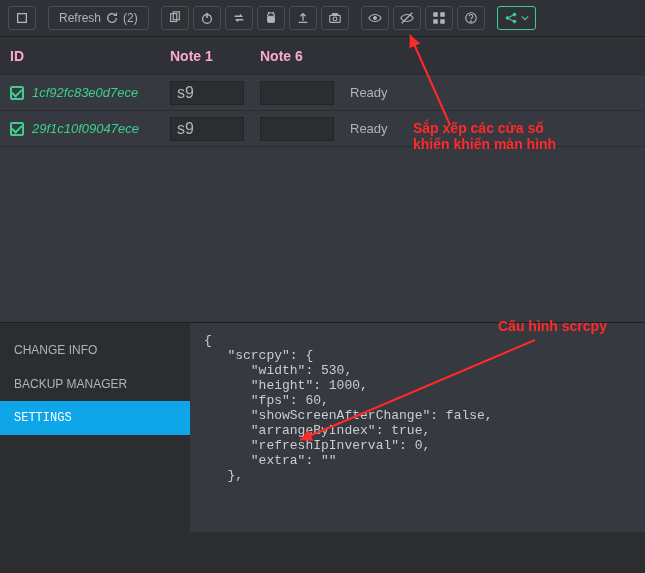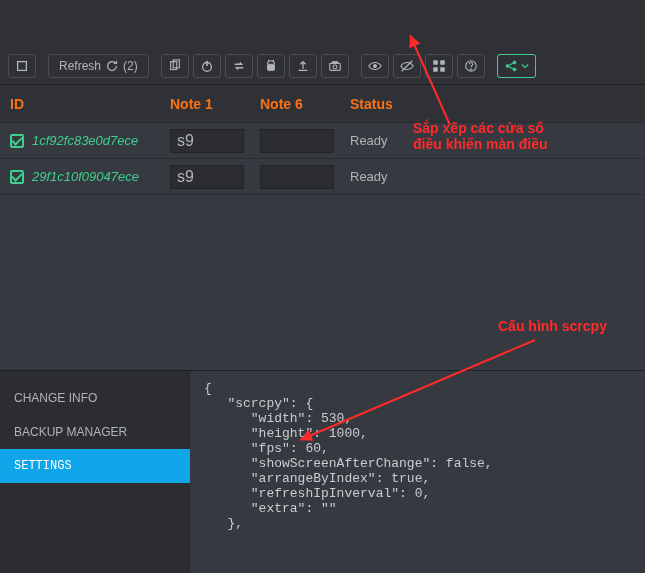--- a/index.html
+++ b/index.html
@@ -26,35 +26,34 @@
     padding: 0 6px;
     background: #2f3136;
     border: 1px solid #4a4d52;
     border-radius: 3px;
     color: #b0b3b8;
     display: inline-flex;
     align-items: center;
     justify-content: center;
     cursor: pointer;
     font-size: 12px;
-    margin-top: 48px;
   }
   .tbtn svg { width: 14px; height: 14px; fill: #b0b3b8; stroke: #b0b3b8; }
   .tbtn.green { border-color: #3ecf8e; color: #3ecf8e; }
   .tbtn.green svg { fill: #3ecf8e; stroke: #3ecf8e; }
   .tbtn .lbl { margin: 0 4px; }
   .sep { width: 4px; }
 
   .table-wrap { background: #36393f; }
   .thead, .trow {
     display: flex;
     align-items: center;
     border-bottom: 1px solid #2a2c30;
   }
-  .thead { background: #2f3136; height: 38px; color: #f97316; font-weight: 600; font-size: 14px; }
+  .thead { background: #2f3136; height: 38px; color: #f9a8d4; font-weight: 600; font-size: 14px; }
   .trow { height: 36px; background: #36393f; }
   .cell { padding: 0 10px; display: flex; align-items: center; height: 100%; }
   .c-id { width: 160px; }
   .c-n1 { width: 90px; }
   .c-n2 { width: 90px; }
   .c-st { flex: 1; }
   .chk {
     width: 14px; height: 14px; border: 2px solid #3ecf8e; border-radius: 2px;
     margin-right: 8px; position: relative; display: inline-block;
   }
@@ -208,21 +207,20 @@
         <path d="M1 3l4 4 4-4" fill="none" stroke-width="1.5"></path>
       </svg>
   </div>
 </div>
 
 <div class="table-wrap">
   <div class="thead">
     <div class="cell c-id">ID</div>
     <div class="cell c-n1">Note 1</div>
     <div class="cell c-n2">Note 6</div>
-    <div class="cell c-st">Status</div>
   </div>
 
   <div class="trow">
     <div class="cell c-id">
       <span class="chk"></span>
       <span class="idlink">1cf92fc83e0d7ece</span>
     </div>
     <div class="cell c-n1">
         <input class="note-in" value="s9" style="">
       </div>
@@ -269,21 +267,21 @@
 
 <svg class="arrow" style="left:405px;top:30px" width="60" height="100">
   <defs>
       <marker id="ah1" markerWidth="8" markerHeight="8" refX="6" refY="3" orient="auto">
         <path d="M0 0L6 3L0 6Z" fill="#ff2a2a"></path>
       </marker>
     </defs>
   <line x1="45" y1="95" x2="5" y2="5" stroke="#ff2a2a" stroke-width="2" marker-end="url(#ah1)"></line>
 </svg>
 <div class="anno" style="left:413px;top:120px;white-space:pre">Sắp xếp các cửa sổ
-điều khiển màn điều</div>
+khiển khiển màn hình</div>
 
 <svg class="arrow" style="left:290px;top:335px" width="250" height="110">
   <defs>
       <marker id="ah2" markerWidth="8" markerHeight="8" refX="6" refY="3" orient="auto">
         <path d="M0 0L6 3L0 6Z" fill="#ff2a2a"></path>
       </marker>
     </defs>
   <line x1="245" y1="5" x2="10" y2="105" stroke="#ff2a2a" stroke-width="2" marker-end="url(#ah2)"></line>
 </svg>
 <div class="anno" style="left:498px;top:318px">Cấu hình scrcpy</div>

